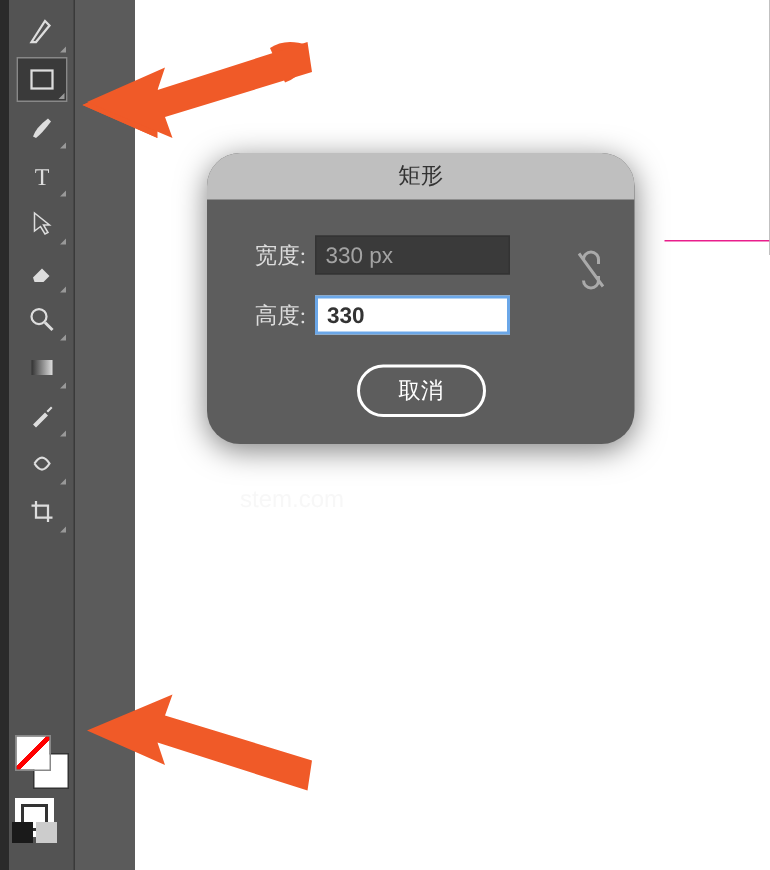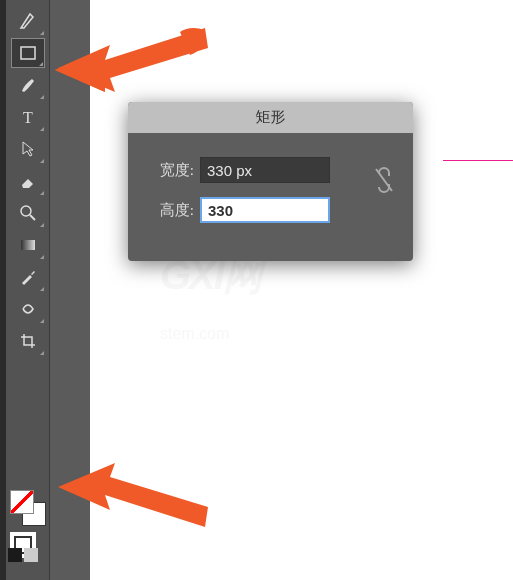--- a/index.html
+++ b/index.html
@@ -64,25 +64,25 @@
       width: 70px;
       height: 1px;
       background: #e91e8c;
     }
     .arrow {
       position: absolute;
       pointer-events: none;
     }
     .dialog {
       position: absolute;
-      left: 128px;
+      left: 138px;
       top: 102px;
       width: 285px;
       background: #5d5d5d;
-      border-radius: 4px;
+      border-radius: 22px;
       box-shadow: 0 4px 20px rgba(0,0,0,0.5);
       overflow: hidden;
     }
     .dialog-title {
       background: #bfbfbf;
       color: #333;
       text-align: center;
       padding: 6px 0;
       font-size: 15px;
     }
@@ -101,21 +101,21 @@
       width: 48px;
       text-align: right;
       margin-right: 6px;
       font-family: Liberation Serif, serif;
     }
     .field-input {
       width: 130px;
       height: 26px;
       padding: 2px 6px;
       font-size: 15px;
-      color: #e5e5e5;
+      color: #a3a3a3;
       border: 1px solid #333;
     }
     .field-input.dark {
       background: #3a3a3a;
     }
     .field-input.light {
       background: #fff;
       color: #333;
       border: 2px solid #6ba7e8;
       font-weight: bold;
@@ -337,15 +337,16 @@
     <div class="field-row">
       <span class="field-label">高度:</span>
       <input class="field-input light" value="330" style="">
     </div>
     <span class="link-icon">
       <svg width="22" height="30" viewBox="0 0 22 30">
           <path d="M6 8 a5 5 0 0 1 10 0 v3 M6 22 a5 5 0 0 0 10 0 v-3 M3 4 L19 26" stroke="#aaa" stroke-width="2" fill="none"></path>
         </svg>
     </span>
     <div class="button-row">
+      <button class="btn">取消</button>
     </div>
   </div>
 </div>
 
 </body></html>

